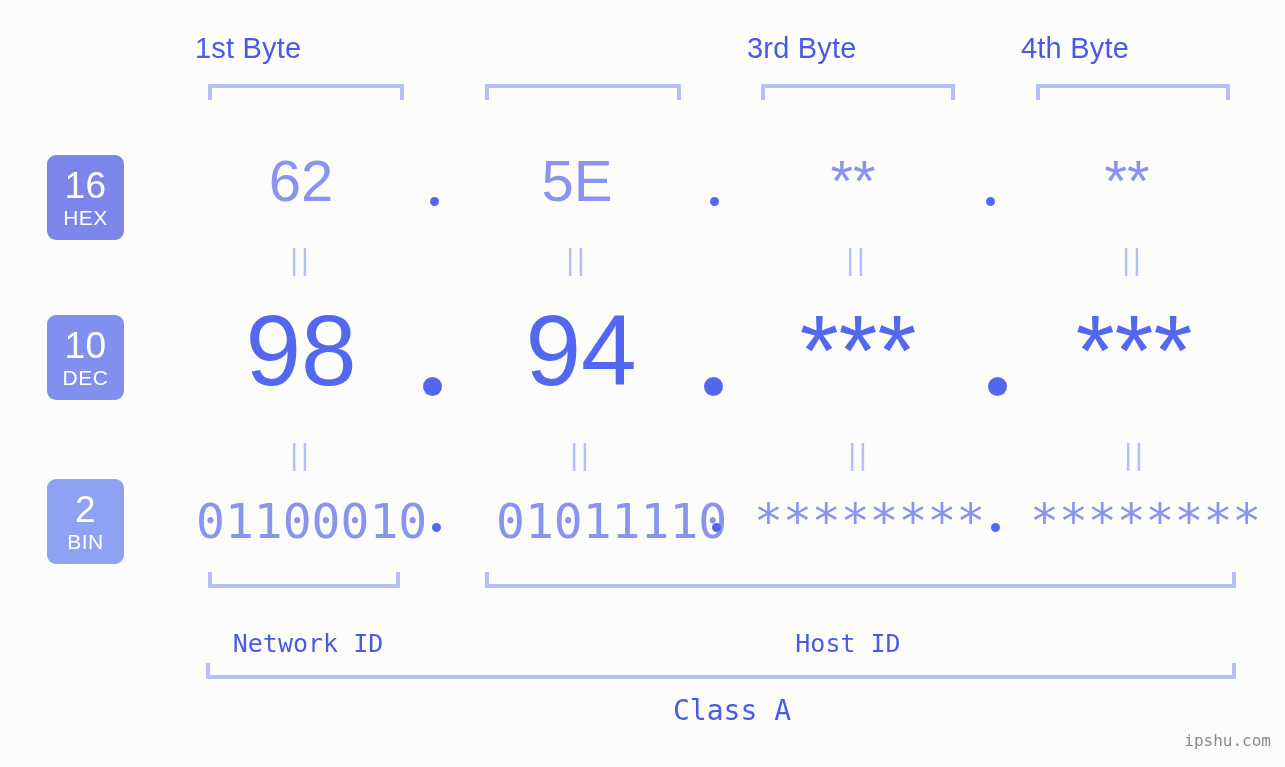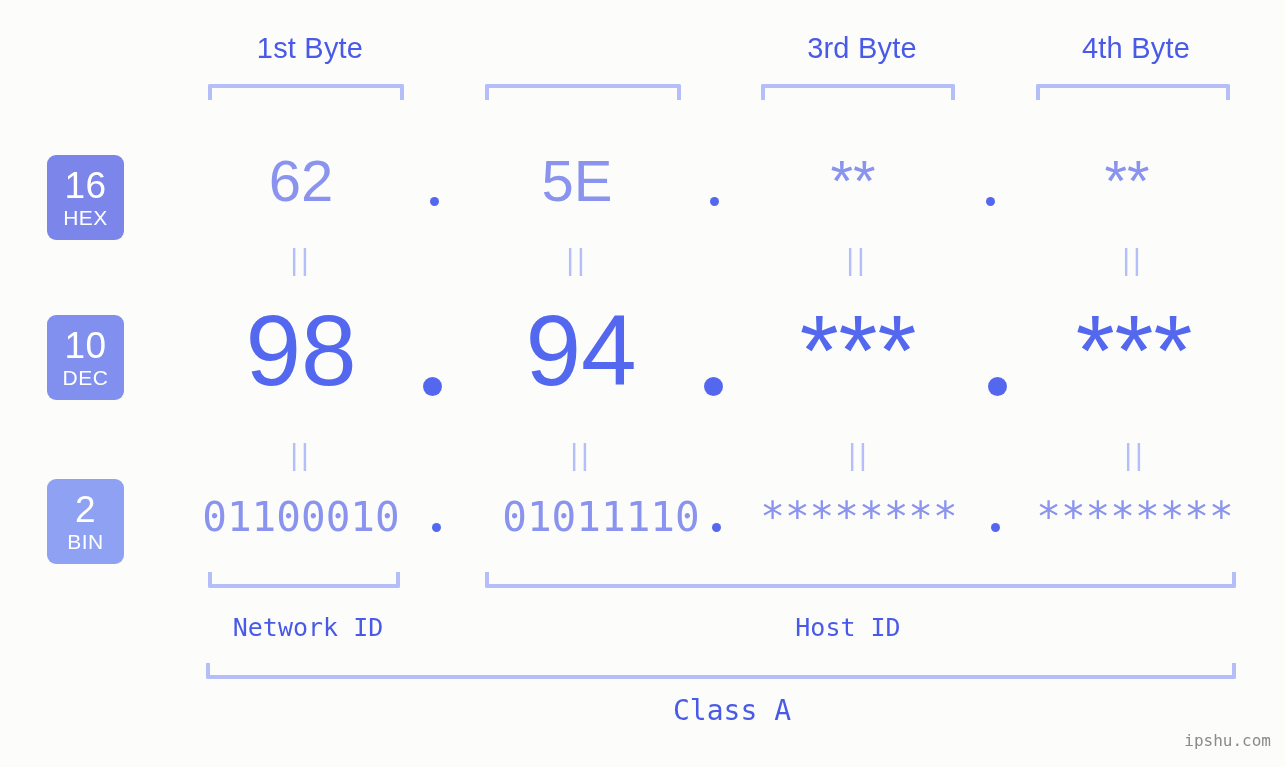--- a/index.html
+++ b/index.html
@@ -18,21 +18,20 @@
     width: 1285px;
     height: 767px;
   }
 
   
   .byte-title {
     position: absolute;
     top: 32px;
     font-size: 29px;
     color: #4a5ae8;
-    text-align: center;
     letter-spacing: 0.2px;
     white-space: nowrap;
     font-family: "Liberation Sans", sans-serif;
   }
 
   
   
   .bracket-down {
     position: absolute;
     border-top: 4px solid #b6befa;
@@ -94,21 +93,21 @@
     top: 152px;
   }
   .dec-val {
     font-family: "Liberation Sans", sans-serif;
     font-size: 100px;
     color: #5468ef;
     top: 300px;
   }
   .bin-val {
     font-family: "DejaVu Sans Mono", monospace;
-    font-size: 41px;
+    font-size: 48px;
     color: #8a94ee;
     top: 497px;
     letter-spacing: 0px;
   }
   .bin-val.stars { color: #8a94ee; }
 
   
   .dot {
     position: absolute;
     border-radius: 50%;
@@ -130,20 +129,21 @@
 
   
   .id-label {
     position: absolute;
     font-family: "DejaVu Sans Mono", monospace;
     font-size: 25px;
     color: #4a5ae8;
     text-align: center;
     white-space: nowrap;
     line-height: 1;
+    margin-top: 16px;
   }
   .class-label {
     position: absolute;
     font-family: "DejaVu Sans Mono", monospace;
     font-size: 28px;
     color: #4a5ae8;
     text-align: center;
     white-space: nowrap;
     line-height: 1;
   }

